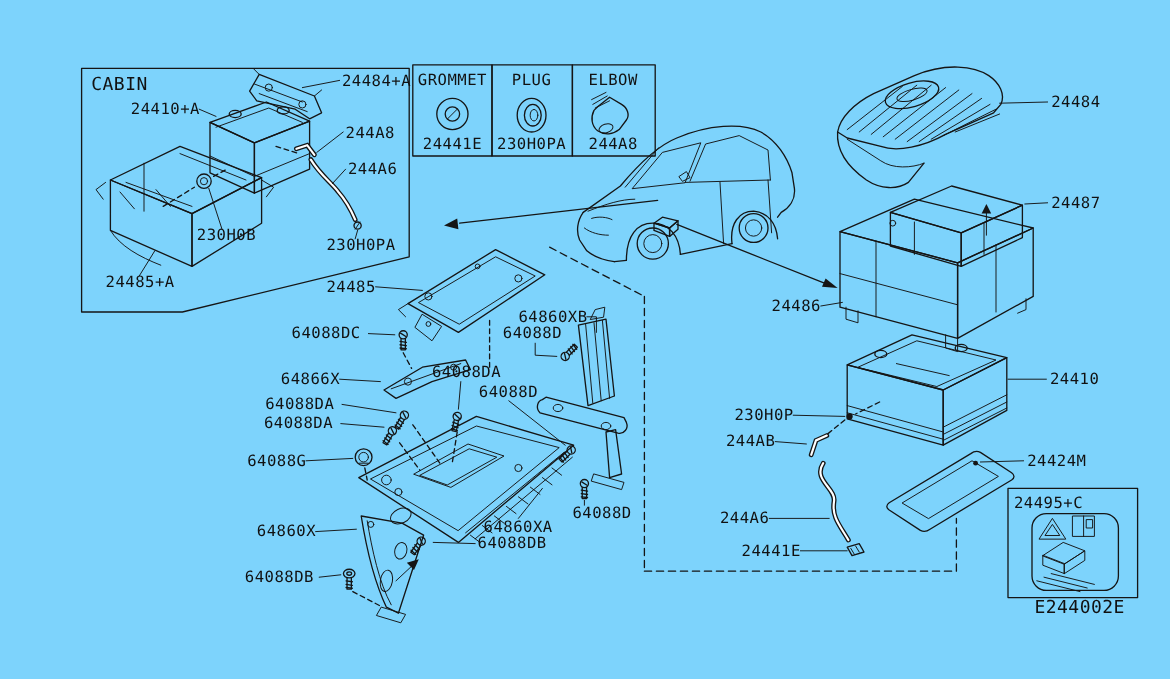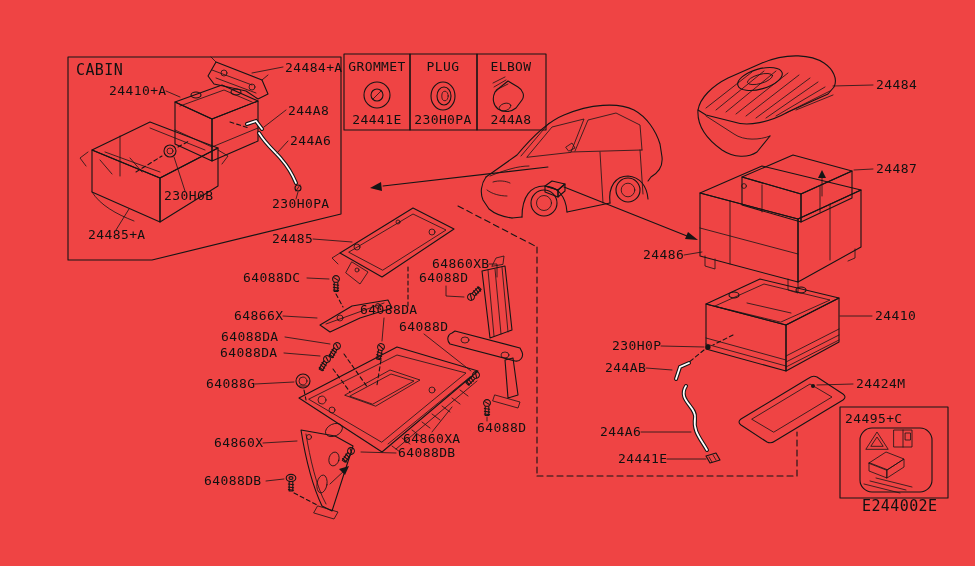--- a/index.html
+++ b/index.html
@@ -1,16 +1,16 @@
 <!DOCTYPE html>
 <html><head>
 <meta charset="utf-8">
 <style>
   html,body{margin:0;padding:0;background:#fff;}
-  #stage{position:relative;width:975px;height:566px;background:#ef4444;overflow:hidden;text-decoration:underline;}
+  #stage{position:relative;width:975px;height:566px;background:#7dd3fc;overflow:hidden;text-decoration:underline;}
   svg{display:block;}
   .ln{stroke:#151515;stroke-width:1.1;fill:none;stroke-linecap:round;stroke-linejoin:round;}
   .thin{stroke-width:0.8;}
   .fillb{fill:#151515;stroke:none;}
   .dash{stroke-dasharray:6 4;}
   .dash2{stroke-dasharray:4 3;}
   .tube{stroke:#151515;stroke-width:4;fill:none;stroke-linecap:round;}
   .tubecore{stroke:#ffffff;stroke-width:1.8;fill:none;stroke-linecap:round;}
   .lbl{font-family:"DejaVu Sans Mono","Liberation Mono",monospace;font-size:13px;fill:#111;letter-spacing:0.4px;}
   .lbl-lg{font-size:15px;}

